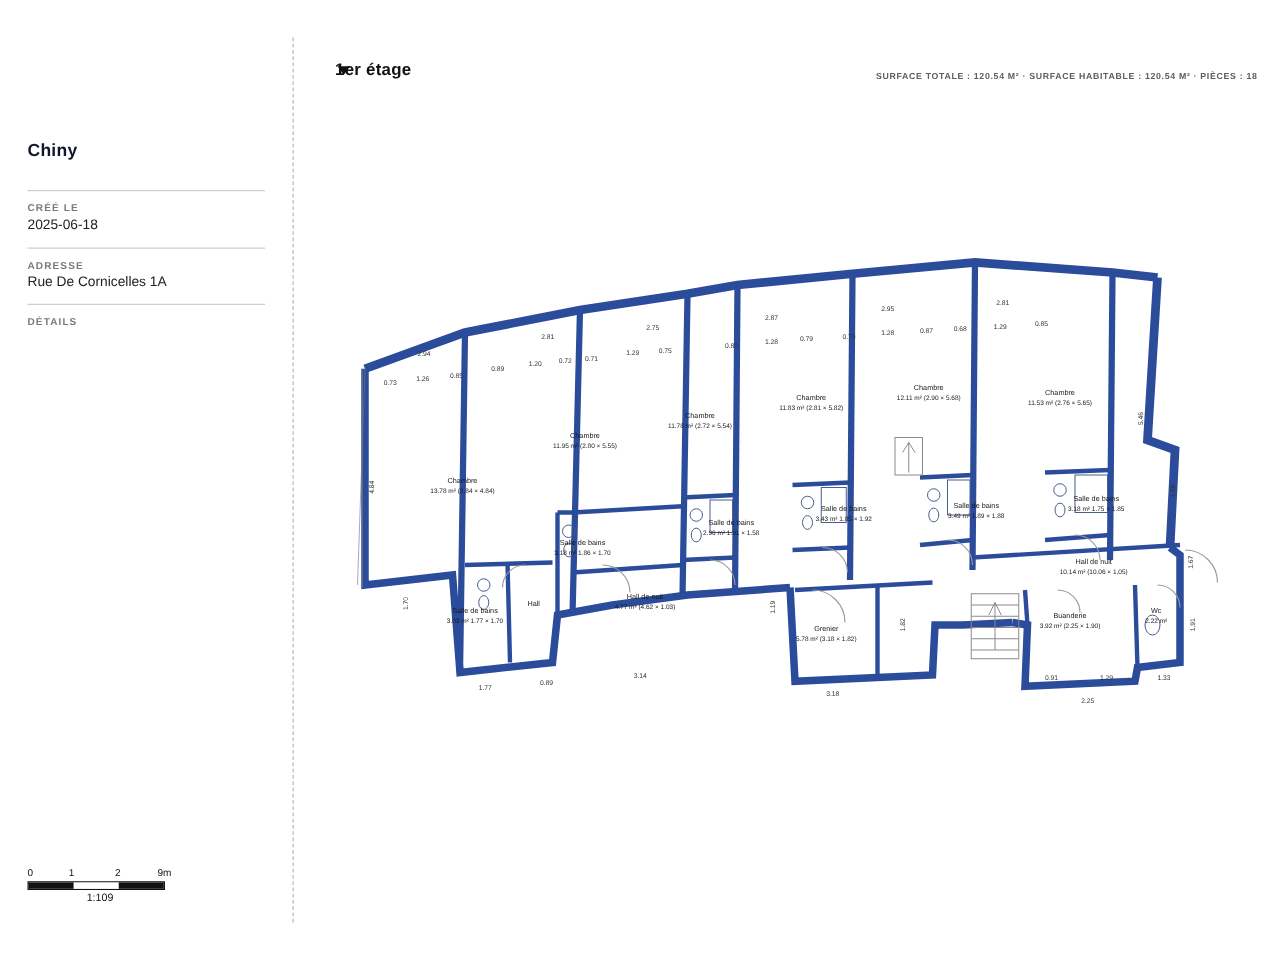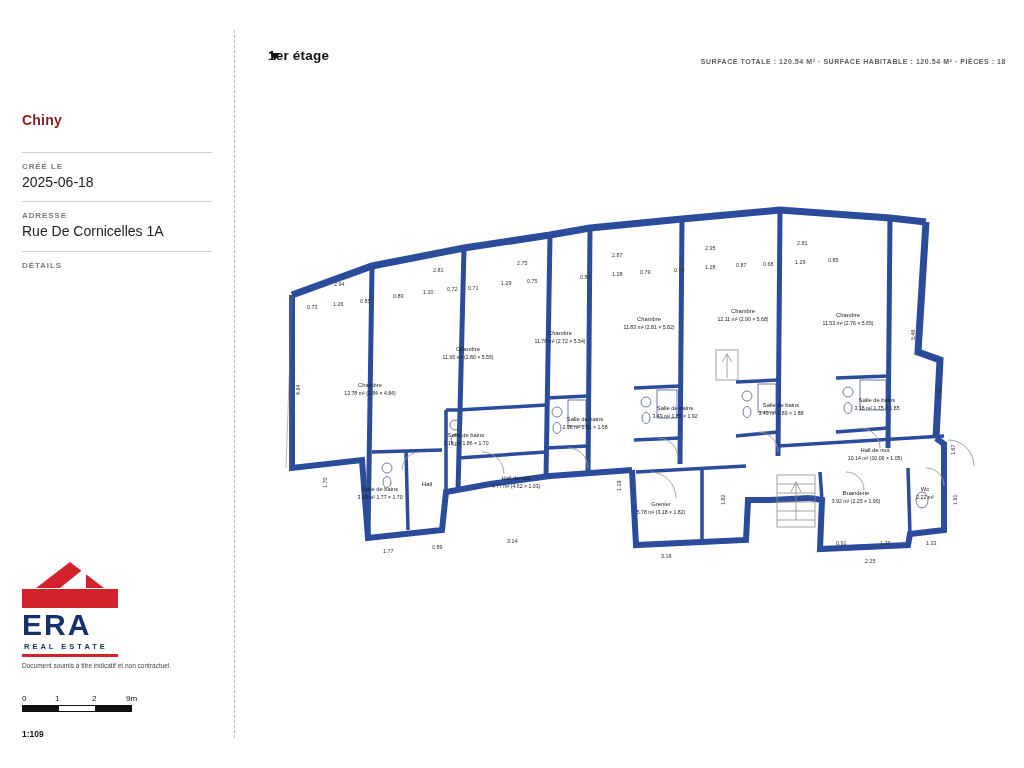--- a/index.html
+++ b/index.html
@@ -16,34 +16,34 @@
   
   .sidebar {
     position: absolute;
     left: 22px; top: 112px;
     width: 190px;
   }
   .sidebar-title {
     font-size: 14px;
     font-weight: bold;
     letter-spacing: .2px;
-    color: #7f1d1d;
+    color: #0f172a;
     margin-bottom: 24px;
   }
   .rule { height: 1px; background: #cfcfcf; margin: 10px 0 9px 0; }
   .sb-label {
     font-size: 8px;
     font-weight: bold;
     letter-spacing: .9px;
     color: #7a7a7a;
     text-transform: uppercase;
     margin-bottom: 2px;
   }
   .sb-value {
-    font-size: 14px;
+    font-size: 11px;
     color: #222;
     line-height: 1.32;
   }
   .sb-value div { white-space: nowrap; }
 
   
   .logo-wrap { position: absolute; left: 22px; top: 562px; width: 190px; }
   .logo-mark { position: relative; width: 98px; height: 46px; }
   .logo-roof {
     position: absolute; left: 0; top: 0;
@@ -82,21 +82,21 @@
   }
 
   
   .scale { position: absolute; left: 22px; top: 694px; width: 140px; }
   .scale-nums { position: relative; height: 11px; font-size: 8px; color: #111; }
   .scale-nums span { position: absolute; top: 0; }
   .scale-bar { display: flex; width: 110px; height: 7px; border: 1px solid #111; }
   .scale-bar div { flex: 1; }
   .sc-b { background: #111; }
   .sc-w { background: #fff; }
-  .scale-ratio { font-size: 8.5px; text-align: left; width: 116px; margin-top: 17px; color: #111; font-weight: bold;}
+  .scale-ratio { font-size: 8.5px; text-align: center; width: 116px; margin-top: 1px; color: #111;}
 
   
   .divider {
     position: absolute; left: 234px; top: 30px;
     width: 0; height: 708px;
     border-left: 1px dashed #b9b9b9;
   }
 
   
   .floor-head {
@@ -151,31 +151,20 @@
     <div class="rule"></div>
     <div class="sb-label">Créé le</div>
     <div class="sb-value">2025-06-18</div>
     <div class="rule"></div>
     <div class="sb-label">Adresse</div>
     <div class="sb-value">Rue De Cornicelles 1A</div>
     <div class="rule"></div>
     <div class="sb-label">Détails</div>
   </div>
 
-  <div class="logo-wrap">
-    <div class="logo-mark">
-      <div class="logo-roof"></div>
-      <div class="logo-roof2"></div>
-      <div class="logo-body"></div>
-    </div>
-    <div class="logo-era">ERA</div>
-    <div class="logo-sub">REAL ESTATE</div>
-    <div class="logo-bar"></div>
-    <div class="legal">Document soumis à titre indicatif et non contractuel.</div>
-  </div>
 
   <div class="scale">
     <div class="scale-nums">
       <span style="left:0px">0</span>
       <span style="left:33px">1</span>
       <span style="left:70px">2</span>
       <span style="left:104px">9m</span>
     </div>
     <div class="scale-bar">
       <div class="sc-b"></div>

